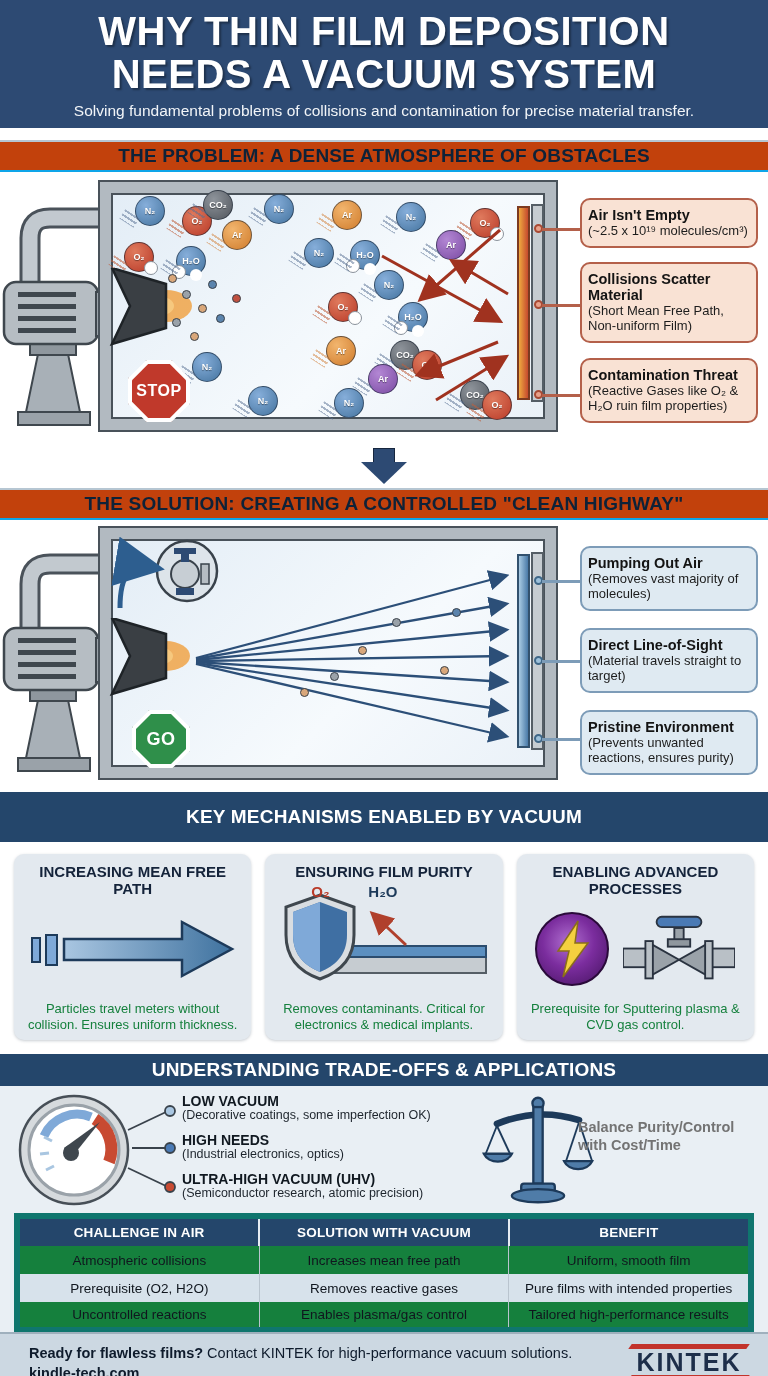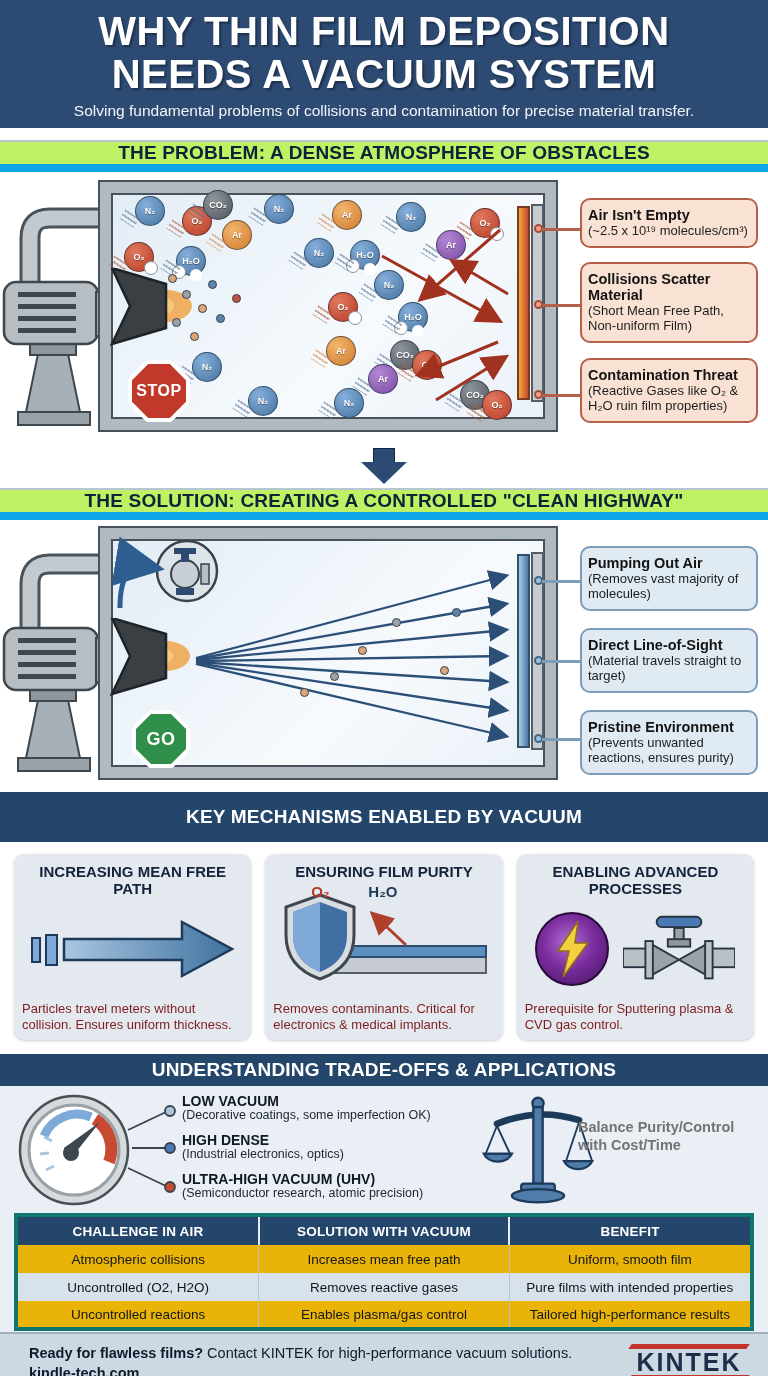--- a/index.html
+++ b/index.html
@@ -9,21 +9,21 @@
   
   .header { height:128px; background:#2d4a73; color:#fff; text-align:center; padding-top:10px; }
   .header h1 { font-size:40px; line-height:1.08; font-weight:bold; letter-spacing:.5px;
                text-shadow:2px 2px 2px rgba(0,0,0,.35); }
   .header .subtitle { margin-top:6px; font-size:15.5px; color:#f2f5f8; }
   .gap { height:12px; background:#fff; }
 
   
   .bar { height:32px; display:flex; align-items:center; justify-content:center;
          font-weight:bold; font-size:19px; letter-spacing:.2px; }
-  .bar-light { background:#bef264; color:#0e2238; border-top:2px solid #b6c6d2; border-bottom:8px solid #0ea5e9; }
+  .bar-light { background:#c2410c; color:#0e2238; border-top:2px solid #b6c6d2; border-bottom:2px solid #0ea5e9; }
   .bar-navy  { background:#24466b; color:#ffffff; height:50px; }
 
   
   .diagram { position:relative; background:#fff; }
   .diagram.problem  { height:272px; }
   .diagram.solution { height:272px; }
 
   .chamber { position:absolute; left:100px; width:456px; border:11px solid #b2bac1;
              box-shadow:0 0 0 2px #49525a, inset 0 0 0 2px #49525a;
              background:linear-gradient(135deg,#e3edf6 0%,#f6fafd 60%,#eaf1f8 100%); }
@@ -88,39 +88,39 @@
   .arrow-gap { height:44px; background:#fff; display:flex; flex-direction:column; align-items:center; justify-content:center; }
   .down-arrow .stem { width:22px; height:14px; background:#2d4a73; margin:0 auto; border:1.5px solid #16263e; border-bottom:none; }
   .down-arrow .head { width:0; height:0; border-left:23px solid transparent; border-right:23px solid transparent; border-top:22px solid #2d4a73; }
 
   
   .cards { height:212px; background:#fff; display:flex; gap:14px; padding:12px 14px 14px; }
   .card { flex:1; background:#e3e9ef; border-radius:10px; padding:10px 8px 8px; display:flex;
           flex-direction:column; align-items:center; box-shadow:0 1px 3px rgba(40,60,80,.25); }
   .card .c-title { font-weight:bold; font-size:15px; color:#14233a; text-align:center; line-height:1.12; }
   .card .c-icon  { flex:1; display:flex; align-items:center; justify-content:center; width:100%; position:relative; }
-  .card .c-desc  { font-size:13px; color:#7f1d1d; text-align:left; line-height:1.18; }
+  .card .c-desc  { font-size:13px; color:#15803d; text-align:center; line-height:1.18; }
   .film-label { position:absolute; font-weight:bold; font-size:15px; }
   .film-label.o2  { color:#b93a28; left:38px; top:2px; }
   .film-label.h2o { color:#1d3a5a; left:95px; top:2px; }
   .plasma { width:74px; height:74px; border-radius:50%; border:2.5px solid #2a0a3a;
             background:radial-gradient(circle at 45% 40%, #b06fd0 0%, #7b2d9e 45%, #43125e 100%);
             display:flex; align-items:center; justify-content:center; }
 
   
   .tradeoffs { position:relative; height:126px; background:#e9eff4; }
   .level { position:absolute; left:182px; width:300px; }
   .level .lv-title { font-weight:bold; font-size:14px; color:#101820; line-height:1.1; }
   .level .lv-desc  { font-size:12.5px; color:#1d242c; line-height:1.1; }
   .balance-text { position:absolute; left:578px; top:32px; width:178px; font-size:14.5px;
                   font-weight:bold; color:#737373; line-height:1.25; }
 
   
   .table-wrap { height:120px; background:#e9eff4; padding:1px 14px 0; }
-  table.cmp { width:100%; border-collapse:collapse; border:4px solid #0f766e; background:#eab308; }
+  table.cmp { width:100%; border-collapse:collapse; border:6px solid #0f766e; background:#15803d; }
   table.cmp th { background:#24466b; color:#fff; font-size:13.5px; font-weight:bold;
                  height:30px; border-right:2px solid #e6ecf2; letter-spacing:.2px; }
   table.cmp th:last-child { border-right:none; }
   table.cmp td { font-size:13.5px; color:#10161e; text-align:center; height:28px;
                  border-right:1px solid #b9c4ce; }
   table.cmp td:last-child { border-right:none; }
   table.cmp tr.alt td { background:#d7e2eb; }
 
   
   .footer { height:58px; background:#ccd8e2; border-top:2px solid #9fb0bd; display:flex; align-items:center;padding-left:13px; }
@@ -429,21 +429,21 @@
       <circle cx="170" cy="25" r="5" fill="#a9c6e1" stroke="#39424b" stroke-width="1.8"></circle>
       <circle cx="170" cy="62" r="5" fill="#4a7ab5" stroke="#39424b" stroke-width="1.8"></circle>
       <circle cx="170" cy="101" r="5" fill="#c84a32" stroke="#39424b" stroke-width="1.8"></circle>
     </svg>
 
     <div class="level" style="top:8px;">
       <div class="lv-title">LOW VACUUM</div>
       <div class="lv-desc">(Decorative coatings, some imperfection OK)</div>
     </div>
     <div class="level" style="top:47px;">
-      <div class="lv-title">HIGH DENSE</div>
+      <div class="lv-title">HIGH NEEDS</div>
       <div class="lv-desc">(Industrial electronics, optics)</div>
     </div>
     <div class="level" style="top:86px;">
       <div class="lv-title">ULTRA-HIGH VACUUM (UHV)</div>
       <div class="lv-desc">(Semiconductor research, atomic precision)</div>
     </div>
 
     <svg class="overlay" style="left:482px; top:8px;" width="112" height="112" viewBox="0 0 120 120">
       <circle cx="60" cy="10" r="6" fill="#4f7ca8" stroke="#1d3a5a" stroke-width="2.5"></circle>
       <path d="M16,32 Q60,14 104,28" stroke="#1d3a5a" stroke-width="7" fill="none" stroke-linecap="round"></path>
@@ -469,21 +469,21 @@
           <th style="width:33%;">BENEFIT</th>
         </tr>
       </thead>
       <tbody>
         <tr>
           <td>Atmospheric collisions</td>
           <td>Increases mean free path</td>
           <td>Uniform, smooth film</td>
         </tr>
         <tr class="alt">
-          <td>Uncontrolled (O2, H2O)</td>
+          <td>Prerequisite (O2, H2O)</td>
           <td>Removes reactive gases</td>
           <td>Pure films with intended properties</td>
         </tr>
         <tr>
           <td>Uncontrolled reactions</td>
           <td>Enables plasma/gas control</td>
           <td>Tailored high-performance results</td>
         </tr>
       </tbody>
     </table>

